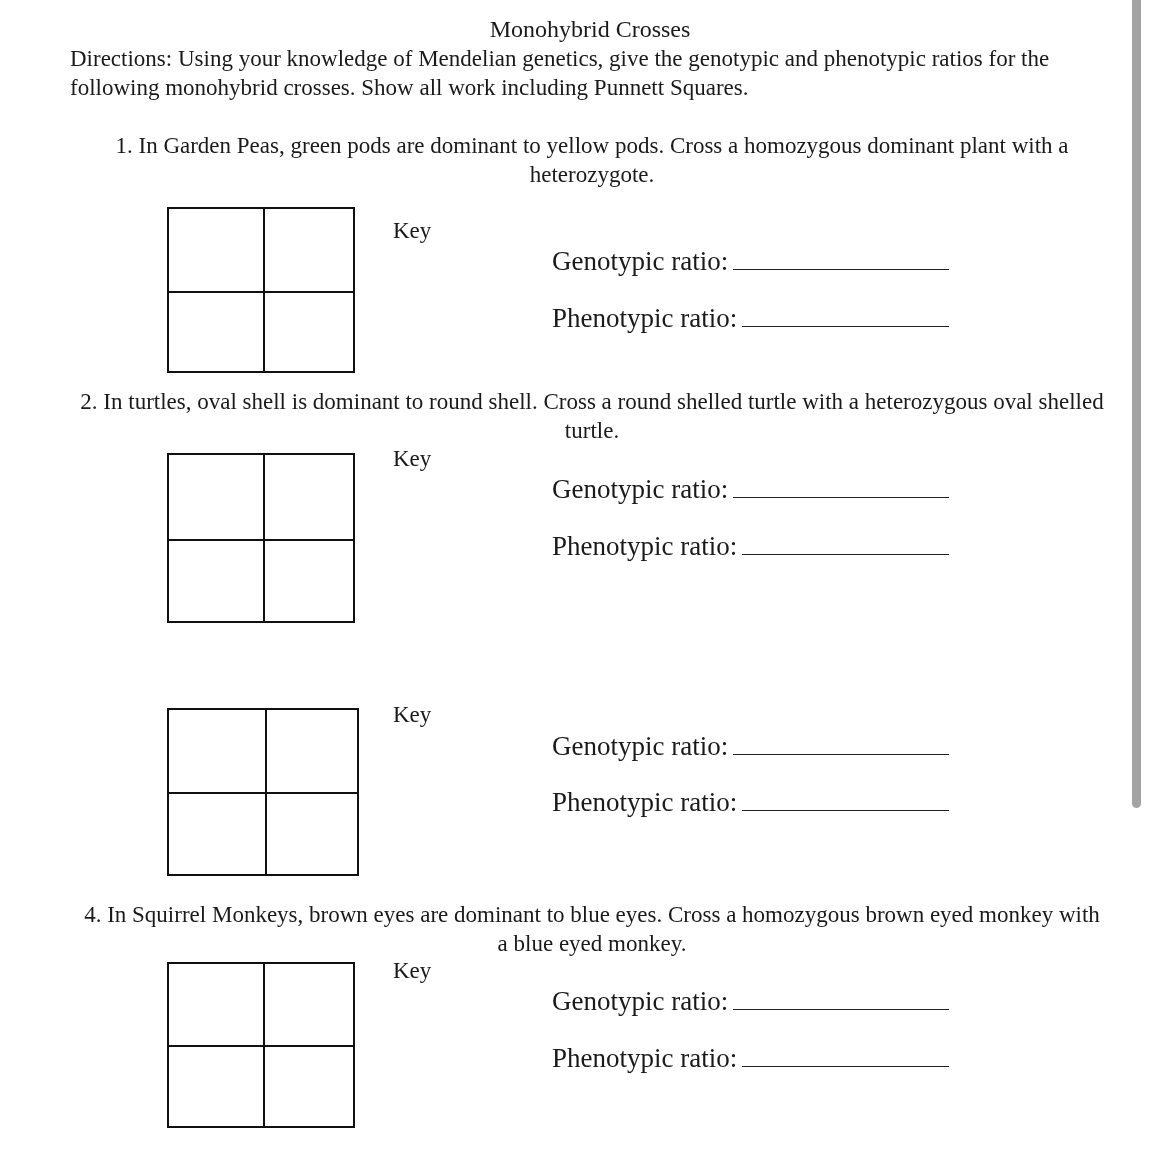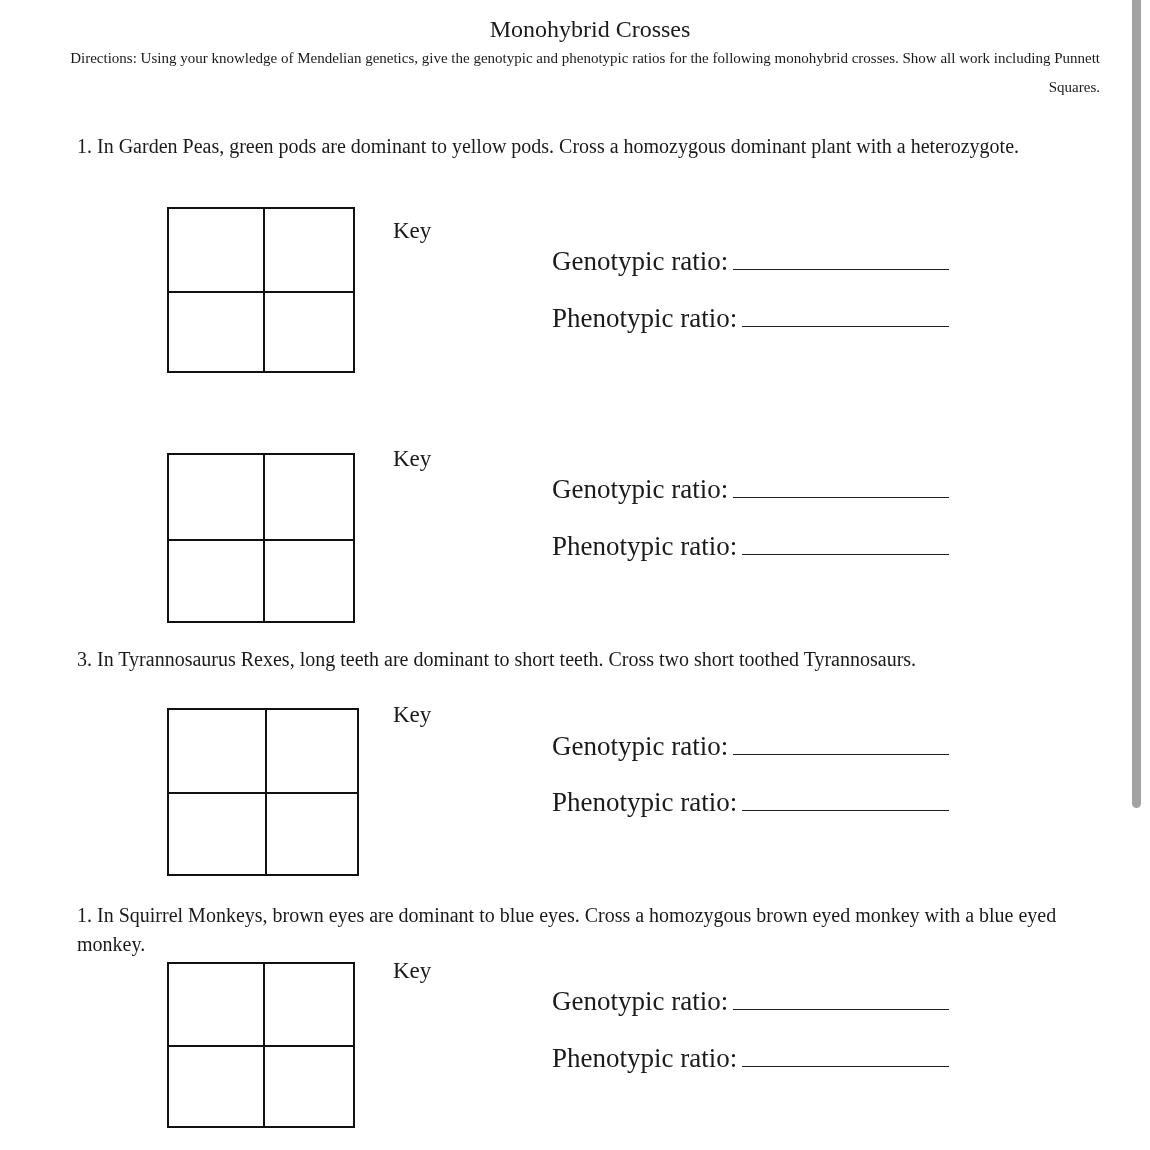--- a/index.html
+++ b/index.html
@@ -28,30 +28,31 @@
       width: 1180px;
       text-align: center;
       font-size: 24px;
       line-height: 30px;
     }
     .directions {
       position: absolute;
       top: 44px;
       left: 70px;
       width: 1030px;
-      text-align: right;
-      font-size: 15px;
+      text-align: left;
+      font-size: 23px;
       line-height: 29px;
     }
     .question {
       position: absolute;
       left: 77px;
       width: 1030px;
-      font-size: 20px;
+      font-size: 23px;
       line-height: 28.5px;
+      text-align: center;
     }
     .punnett {
       position: absolute;
       left: 167px;
       width: 188px;
       height: 166px;
       border: 2px solid #111;
       box-sizing: border-box;
     }
     .punnett .vline {
@@ -113,46 +114,46 @@
     <div class="hline"></div>
   </div>
   <div class="key" style="top:218px;">Key</div>
   <div class="ratio geno" style="top:246px;">
     <span>Genotypic ratio:</span><span class="blank"></span>
   </div>
   <div class="ratio pheno" style="top:303px;">
     <span>Phenotypic ratio:</span><span class="blank"></span>
   </div>
 
+  <div class="question" style="top:388px;">2. In turtles, oval shell is dominant to round shell. Cross a round shelled turtle with a heterozygous oval shelled turtle.</div>
   <div class="punnett" style="top:453px;height:170px;">
     <div class="vline"></div>
     <div class="hline" style="top:84px;"></div>
   </div>
   <div class="key" style="top:446px;">Key</div>
   <div class="ratio geno" style="top:474px;">
     <span>Genotypic ratio:</span><span class="blank"></span>
   </div>
   <div class="ratio pheno" style="top:531px;">
     <span>Phenotypic ratio:</span><span class="blank"></span>
   </div>
 
-  <div class="question" style="top:645px;">3. In Tyrannosaurus Rexes, long teeth are dominant to short teeth. Cross two short toothed Tyrannosaurs.</div>
   <div class="punnett" style="top:708px;width:192px;height:168px;">
     <div class="vline" style="left:96px;"></div>
     <div class="hline" style="top:82px;"></div>
   </div>
   <div class="key" style="top:702px;">Key</div>
   <div class="ratio geno" style="top:731px;">
     <span>Genotypic ratio:</span><span class="blank"></span>
   </div>
   <div class="ratio pheno" style="top:787px;">
     <span>Phenotypic ratio:</span><span class="blank"></span>
   </div>
 
-  <div class="question" style="top:901px;">1. In Squirrel Monkeys, brown eyes are dominant to blue eyes. Cross a homozygous brown eyed monkey with a blue eyed monkey.</div>
+  <div class="question" style="top:901px;">4. In Squirrel Monkeys, brown eyes are dominant to blue eyes. Cross a homozygous brown eyed monkey with a blue eyed monkey.</div>
   <div class="punnett" style="top:962px;height:166px;">
     <div class="vline"></div>
     <div class="hline" style="top:81px;"></div>
   </div>
   <div class="key" style="top:958px;">Key</div>
   <div class="ratio geno" style="top:986px;">
     <span>Genotypic ratio:</span><span class="blank"></span>
   </div>
   <div class="ratio pheno" style="top:1043px;">
     <span>Phenotypic ratio:</span><span class="blank"></span>

